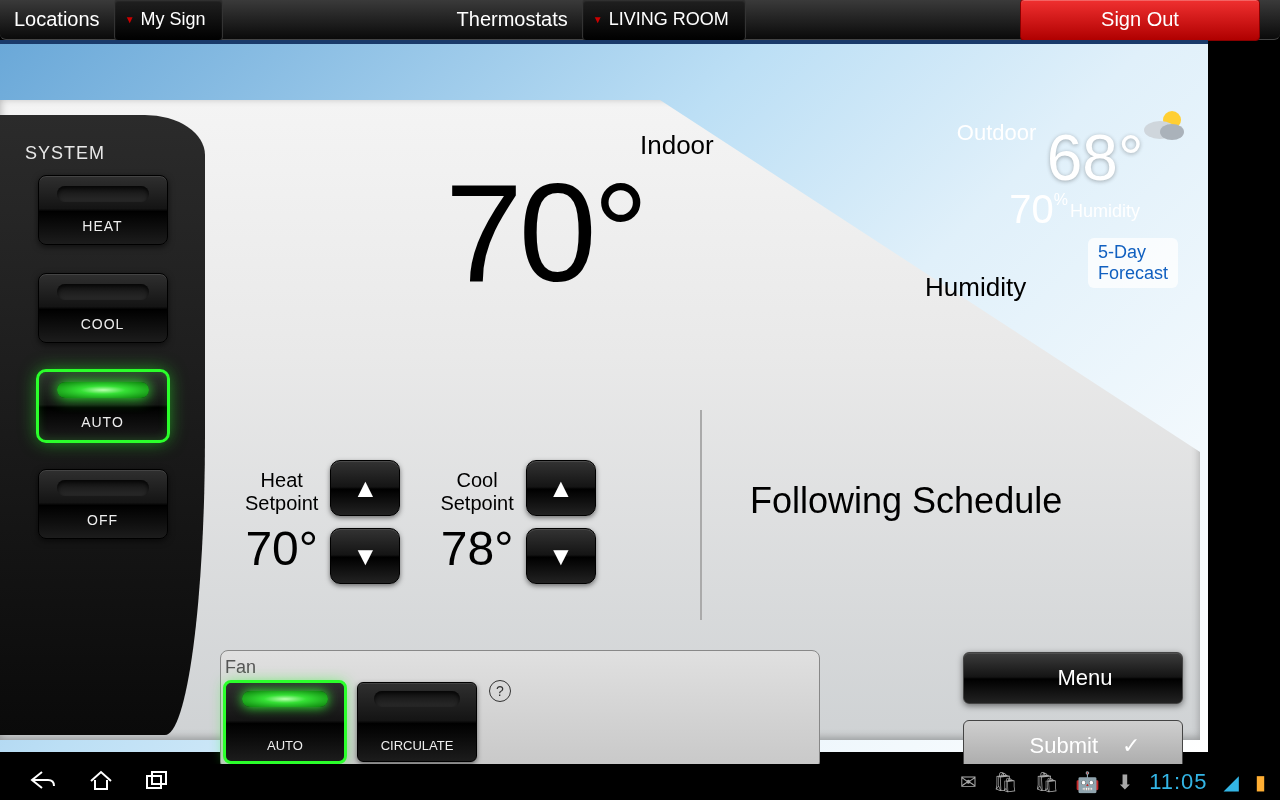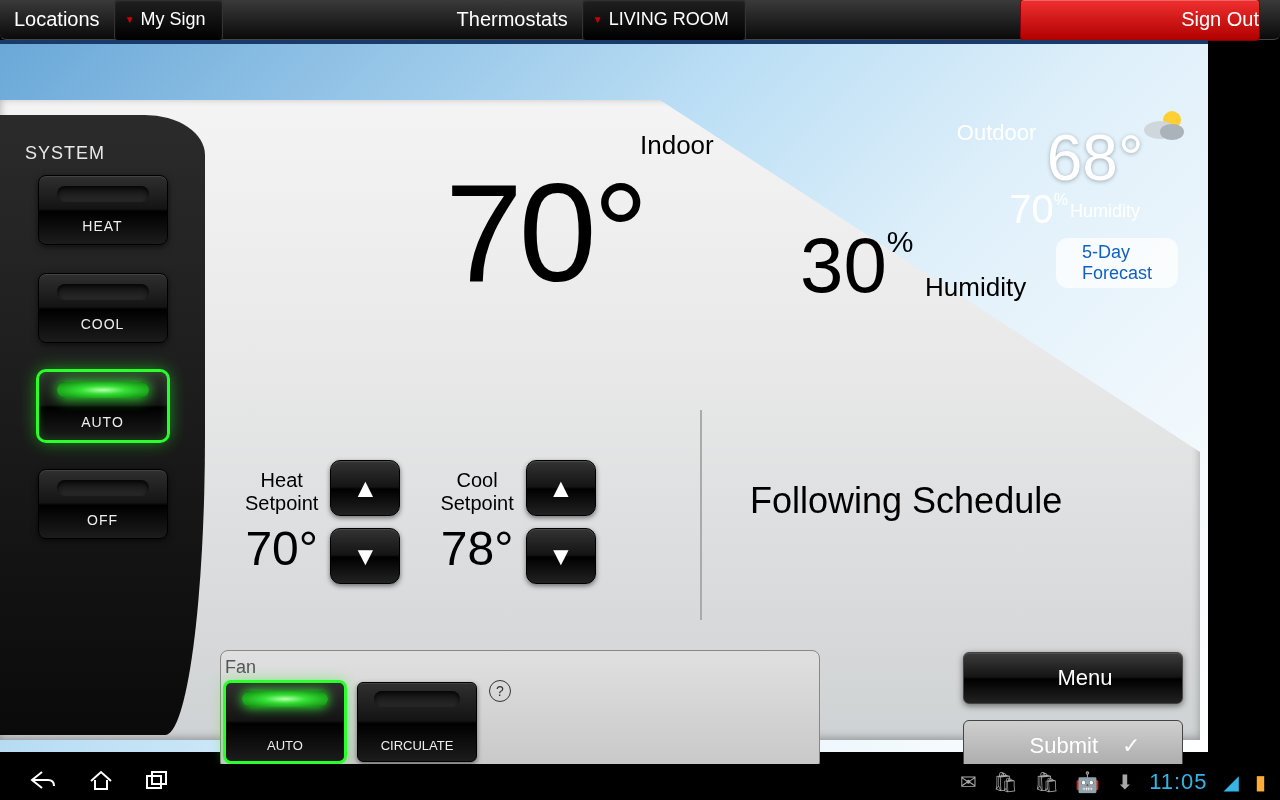--- a/index.html
+++ b/index.html
@@ -24,21 +24,21 @@
     box-shadow: 0 1px 2px rgba(255,255,255,.1) inset;
     gap: 6px; cursor: pointer;
   }
   .tb-select .tri { color:#c00; font-size:10px; }
   .tb-spacer-sm { width: 20px; }
   .signout {
     margin-left: auto; height: 42px; width: 240px;
     background: linear-gradient(#f03030,#b00000);
     border: 1px solid #800; border-radius: 4px;
     color:#fff; font-size:20px; display:flex;
-    align-items:center; justify-content:flex-end; cursor:pointer;
+    align-items:center; justify-content:center; cursor:pointer;
     box-shadow: inset 0 1px 0 rgba(255,255,255,.25);
   }
 
   
   .stage {
     position: relative; width: 1208px; height: 712px;
     background:
       linear-gradient(135deg, #6aa8d8 0%, #bcdff5 40%, #e0f0fa 60%, #fff 100%);
   }
   .stage::before{content:"";position:absolute;inset:0;background:linear-gradient(#1a3a6a,#1a3a6a);height:4px;}
@@ -85,22 +85,22 @@
 
   
   .outdoor{position:absolute;right:20px;top:66px;color:#fff;text-align:right;}
   .outdoor-label{font-size:22px;display:inline-block;vertical-align:40px;margin-right:6px;}
   .outdoor-temp{font-size:64px;display:inline-block;text-shadow:0 1px 4px rgba(0,0,0,.3);}
   .wx-icon{display:inline-block;vertical-align:36px;margin-left:-6px;}
   .outdoor-hum{font-size:40px;margin-top:-8px;margin-right:48px;}
   .outdoor-hum sup{font-size:16px;vertical-align:18px;}
   .outdoor-hum-label{font-size:18px;display:inline-block;margin-left:2px;vertical-align:6px;}
   .forecast-link{
-    display:inline-block;margin-top:6px;margin-right:10px;padding:4px 26px;
-    background:rgba(255,255,255,.75);color:#1160c0;font-size:18px;border-radius:12px;text-align:left;cursor:pointer;
+    display:inline-block;margin-top:6px;margin-right:10px;padding:4px 10px;
+    background:rgba(255,255,255,.75);color:#1160c0;font-size:18px;border-radius:6px;text-align:left;cursor:pointer;
   }
 
   
   .setpoints{position:absolute;left:245px;top:420px;display:flex;gap:40px;align-items:center;}
   .sp{display:flex;align-items:center;gap:12px;}
   .sp-text{text-align:center;}
   .sp-text .t{font-size:20px;color:#000;}
   .sp-text .v{font-size:48px;color:#000;margin-top:6px;}
   .arrow-col{display:flex;flex-direction:column;gap:12px;}
   .arrow-btn{
@@ -194,23 +194,20 @@
         </div>
         <div class="mode-btn">
           <div class="bar"></div>
           <div class="lbl">OFF</div>
         </div>
       </div>
   </div>
 
   <div class="indoor-label">Indoor</div>
   <div class="indoor-temp">70°</div>
-  <div class="indoor-hum">
-    <span>30</span><sup>%</sup>
-  </div>
   <div class="indoor-hum-label">Humidity</div>
 
   <div class="outdoor">
     <div>
       <span class="outdoor-label">Outdoor</span>
       <span class="outdoor-temp">68°</span>
       <span class="wx-icon">
         <svg width="46" height="38">
             <circle cx="30" cy="14" r="9" fill="#ffcf33"></circle>
             <ellipse cx="18" cy="24" rx="16" ry="9" fill="#cfd6dc"></ellipse>

